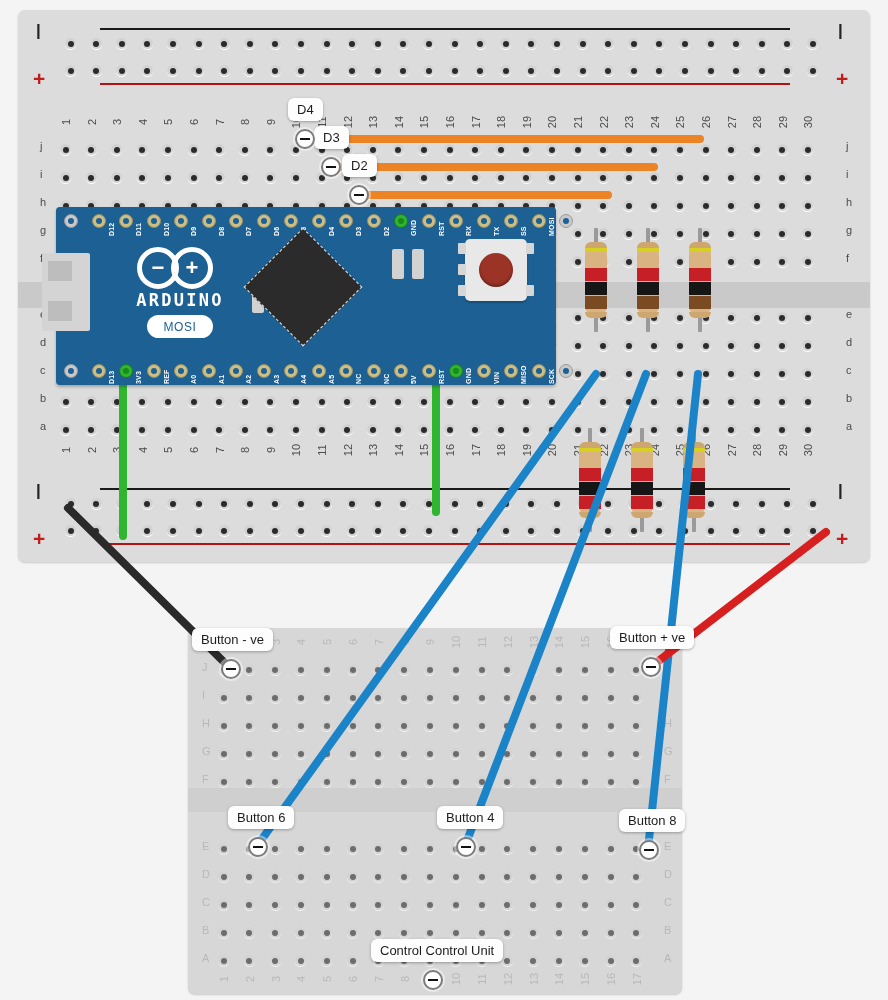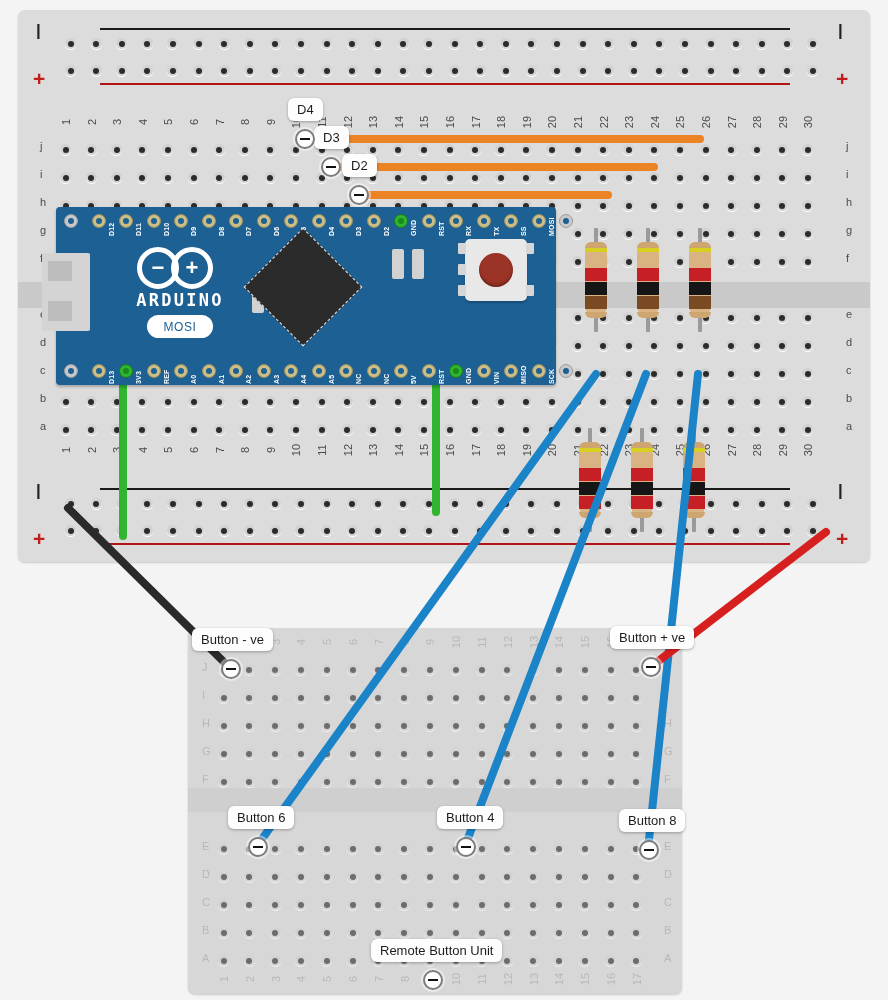--- a/index.html
+++ b/index.html
@@ -1364,19 +1364,19 @@
     <div class="callout" style="left:437px; top:806px;">Button 4</div>
     <div class="pinmark" style="left:456px; top:837px;">
         <span class="halo"></span>
       </div>
 
     <div class="callout" style="left:619px; top:809px;">Button 8</div>
     <div class="pinmark" style="left:639px; top:840px;">
         <span class="halo"></span>
       </div>
 
-    <div class="callout" style="left:371px; top:939px;">Remote Button Unit</div>
+    <div class="callout" style="left:371px; top:939px;">Control Control Unit</div>
     <div class="pinmark" style="left:423px; top:970px;">
         <span class="halo"></span>
       </div>
   </div>
 
 </div>
 
 </body></html>

